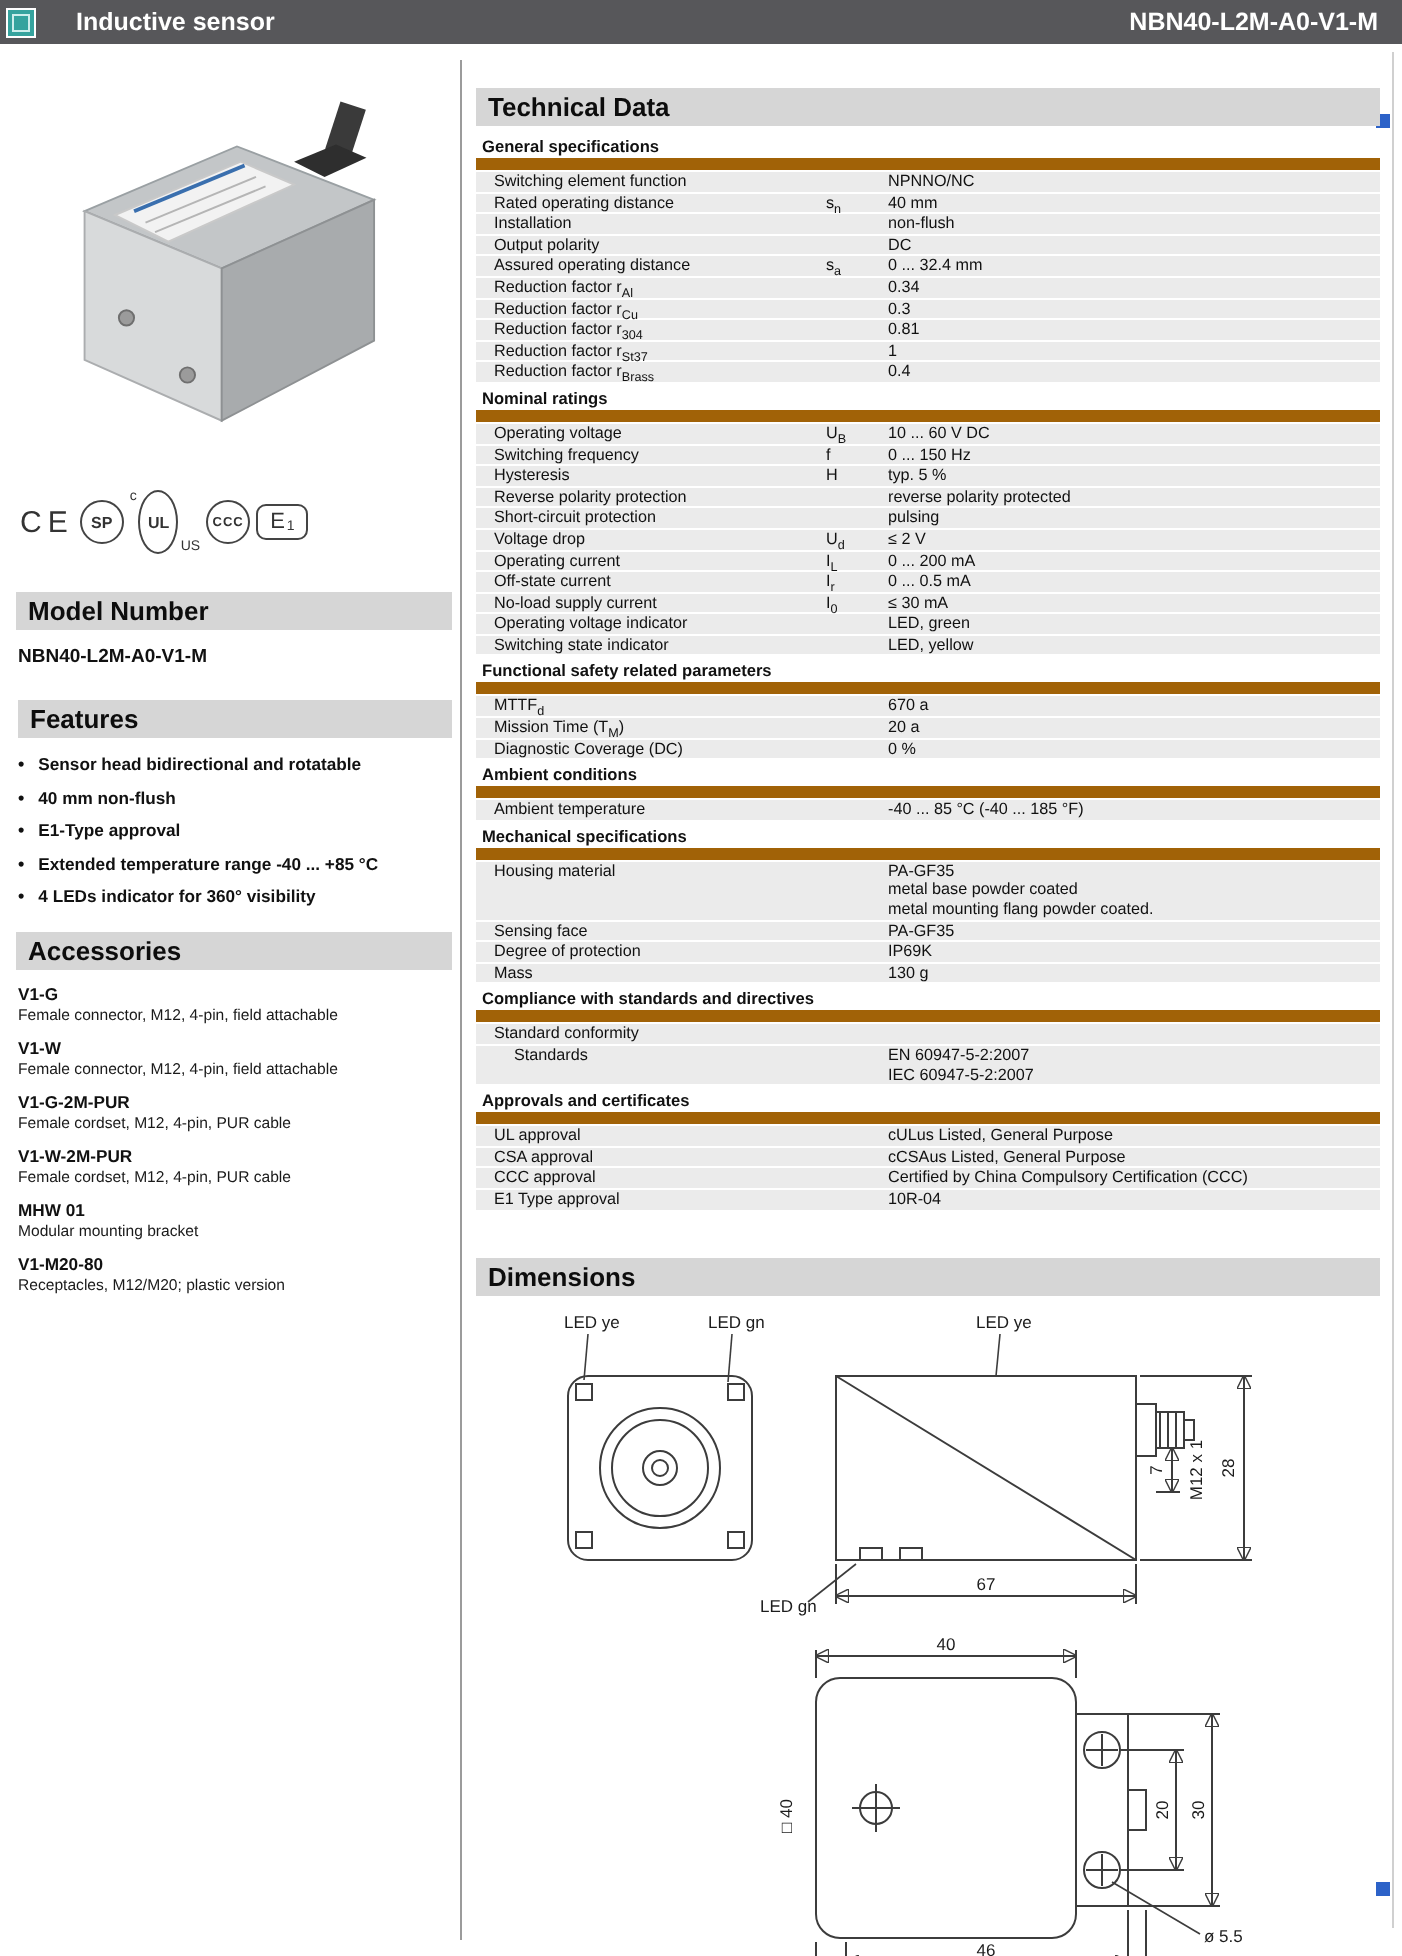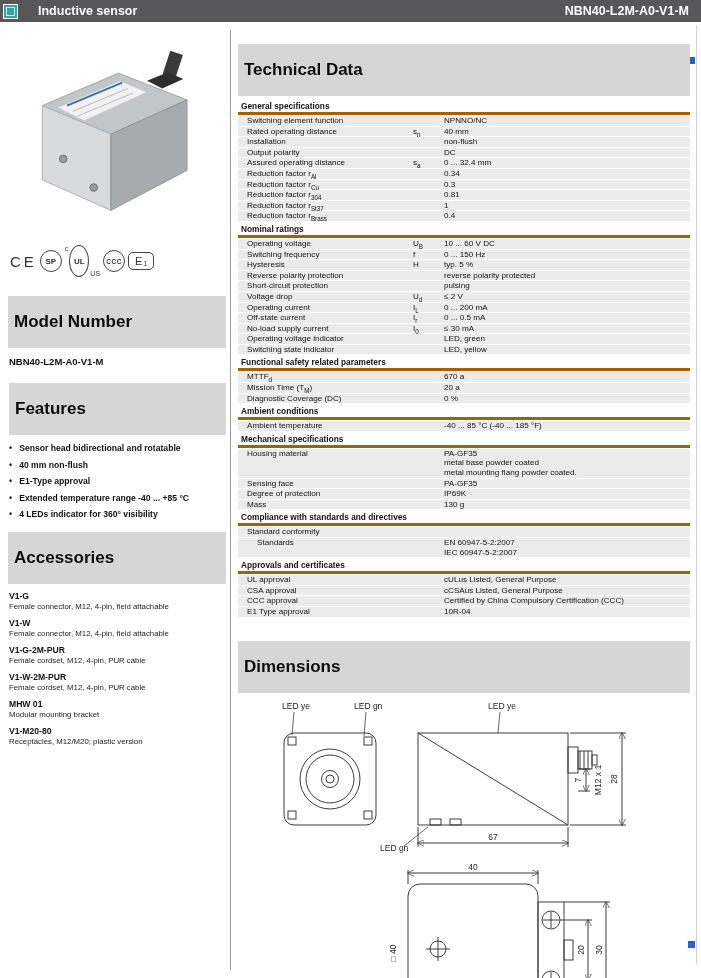--- a/index.html
+++ b/index.html
@@ -13,21 +13,21 @@
   .topbar-title{color:#fff;font-weight:bold;font-size:12.5px;margin-left:20px}
   .topbar-model{color:#fff;font-weight:bold;font-size:12.5px;margin-left:auto;margin-right:12px}
 
   .divider{position:absolute;left:230px;top:30px;bottom:8px;width:1px;background:#9b9b9b}
   .right-edge{position:absolute;right:4px;top:26px;bottom:14px;width:1px;background:#d0d0d0}
   .bluemark{position:absolute;right:6px;width:7px;height:7px;background:#2c62c8}
   .bluemark.top{top:57px}
   .bluemark.bottom{top:941px}
 
   
-  .secbar{background:#d6d6d6;font-weight:bold;font-size:17px;padding:16px 6px;color:#0d0d0d}
+  .secbar{background:#d6d6d6;font-weight:bold;font-size:13px;padding:2px 6px;color:#0d0d0d}
 
   
   .leftcol{position:absolute;left:8px;top:40px;width:218px}
   .photo{width:200px;height:195px;display:block}
   .certs{display:flex;align-items:center;gap:3px;margin:12px 0 0 2px;height:28px}
   .ce{font-size:15px;letter-spacing:3px;color:#333}
   .csa{width:22px;height:22px;border:1.5px solid #444;border-radius:50%;display:inline-flex;align-items:center;justify-content:center;font-size:8px;font-weight:bold;color:#333}
   .cul{display:inline-flex;align-items:flex-end;gap:1px;font-size:7px;color:#333}
   .cul-c{align-self:flex-start}
   .cul-circle{width:20px;height:32px;border:1.5px solid #444;border-radius:50%;display:inline-flex;align-items:center;justify-content:center;font-weight:bold;font-size:8px}
@@ -41,21 +41,21 @@
   .feature{display:flex;gap:7px;font-weight:bold;font-size:8.6px;line-height:10.5px;margin-bottom:6px}
   .bullet{font-size:9px;line-height:10.5px}
   .secbar.acc{margin-top:12px}
   .accessories{margin:6px 0 0 1px}
   .acc-name{font-weight:bold;font-size:8.6px;margin-top:7px}
   .acc-desc{font-size:7.8px;color:#1a1a1a;margin-top:1px}
 
   
   .rightcol{position:absolute;left:238px;top:44px;width:452px}
   .ttable{margin-top:3px;font-size:8.1px;line-height:9.6px}
-  .tsection{font-weight:bold;font-size:8.3px;line-height:10px;padding:2px 0 1px 3px;border-bottom:3px solid #a16207;margin:1px 0 1px 0;background:#fff}
+  .tsection{font-weight:bold;font-size:8.3px;line-height:10px;padding:2px 0 1px 3px;border-bottom:6px solid #a16207;margin:1px 0 1px 0;background:#fff}
   .trow{display:flex;background:#ebebeb;margin-bottom:1px}
   .tlabel{width:175px;padding-left:9px;flex:0 0 auto}
   .tindent .tlabel{padding-left:19px}
   .tsym{width:31px;flex:0 0 auto}
   .tval{flex:1;white-space:pre-line;padding-right:2px}
   .tval2{}
   sub{font-size:6.3px;line-height:0}
   .secbar.dims{margin-top:24px}
 
   

